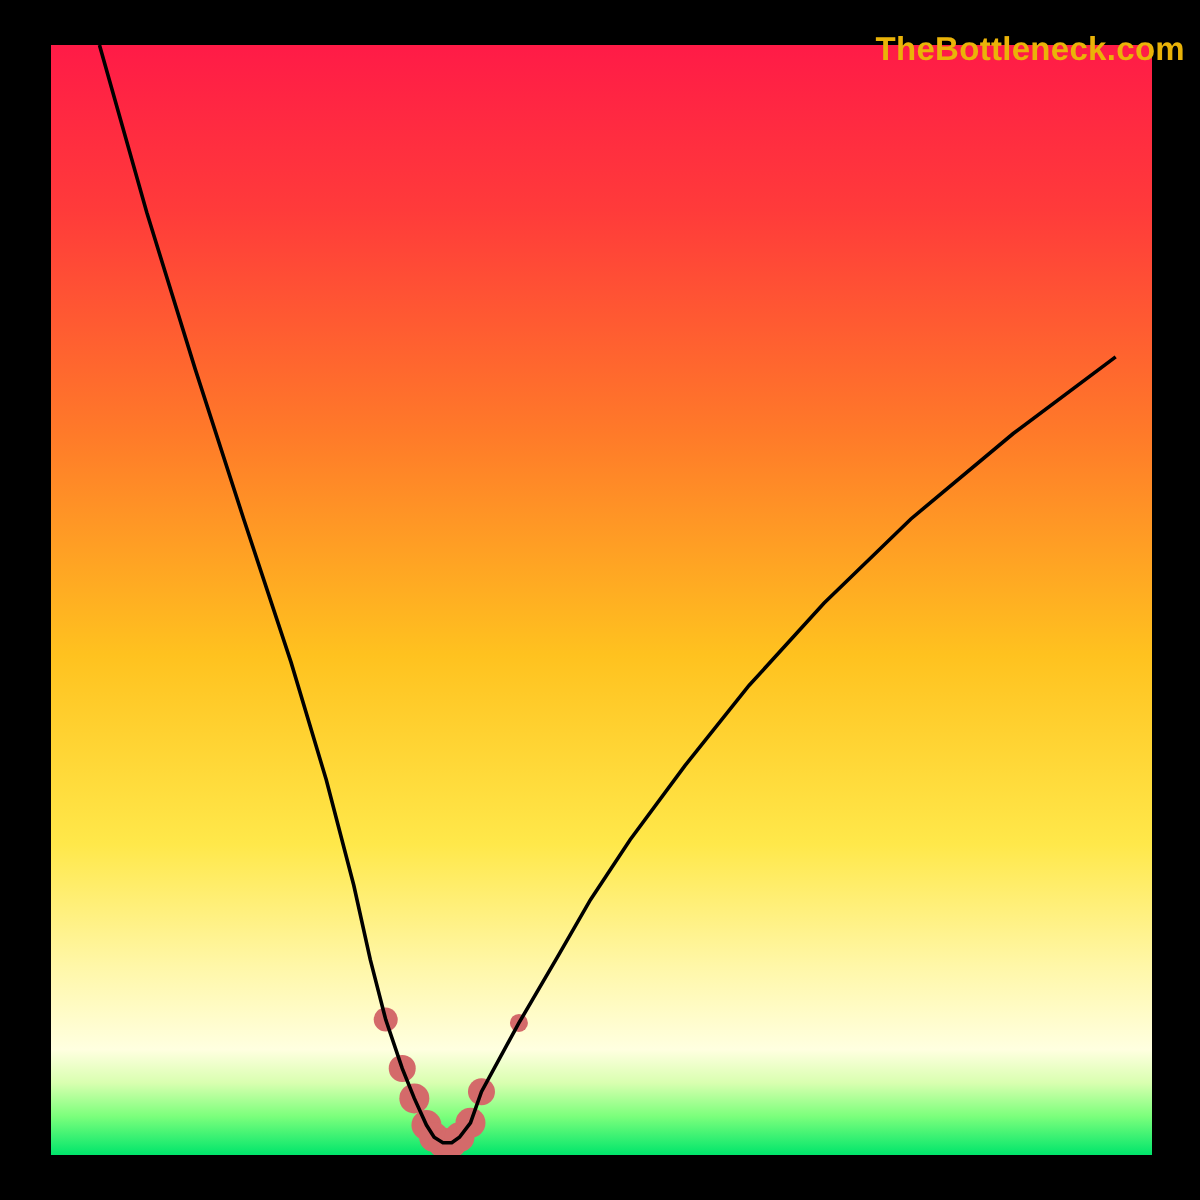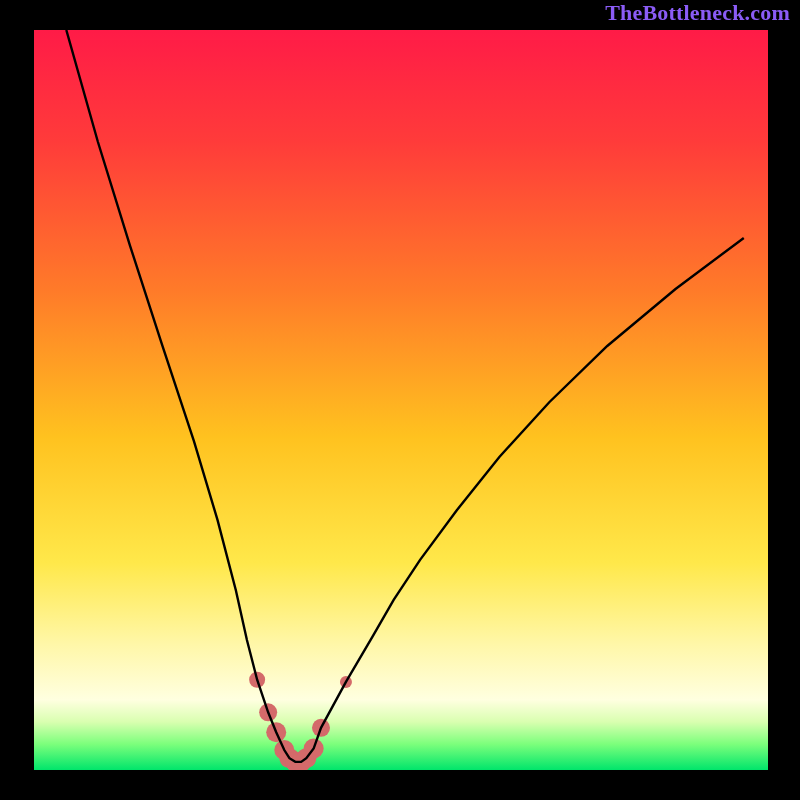--- a/index.html
+++ b/index.html
@@ -14,28 +14,27 @@
   .frame {
     position: absolute;
     left: 0;
     top: 0;
     width: 800px;
     height: 800px;
     background: #000000;
   }
   .watermark {
     position: absolute;
-    top: 0;
+    top: 20px;
     right: 10px;
-    color: #8b5cf6;
+    color: #eab308;
     font-size: 22px;
     font-weight: 600;
     letter-spacing: 0.2px;
     user-select: none;
-    font-family: Liberation Serif, serif;
   }
   svg {
     display: block;
   }
 </style>
 </head>
 <body>
 
 <div class="frame">
   <div class="watermark">TheBottleneck.com</div>

